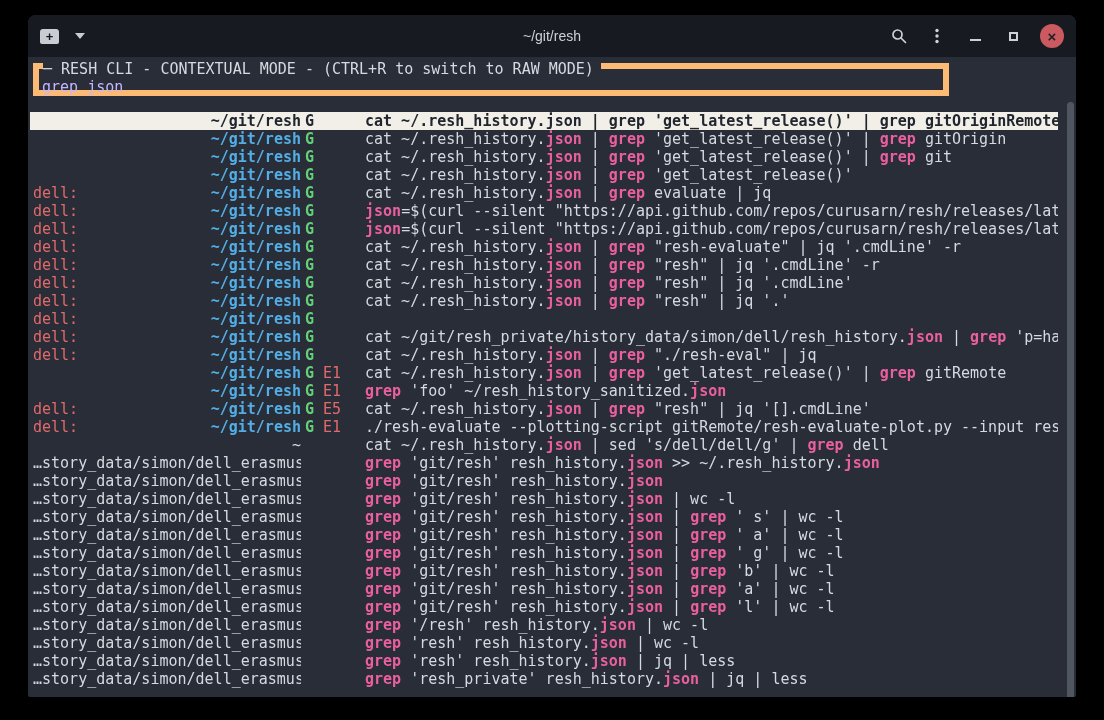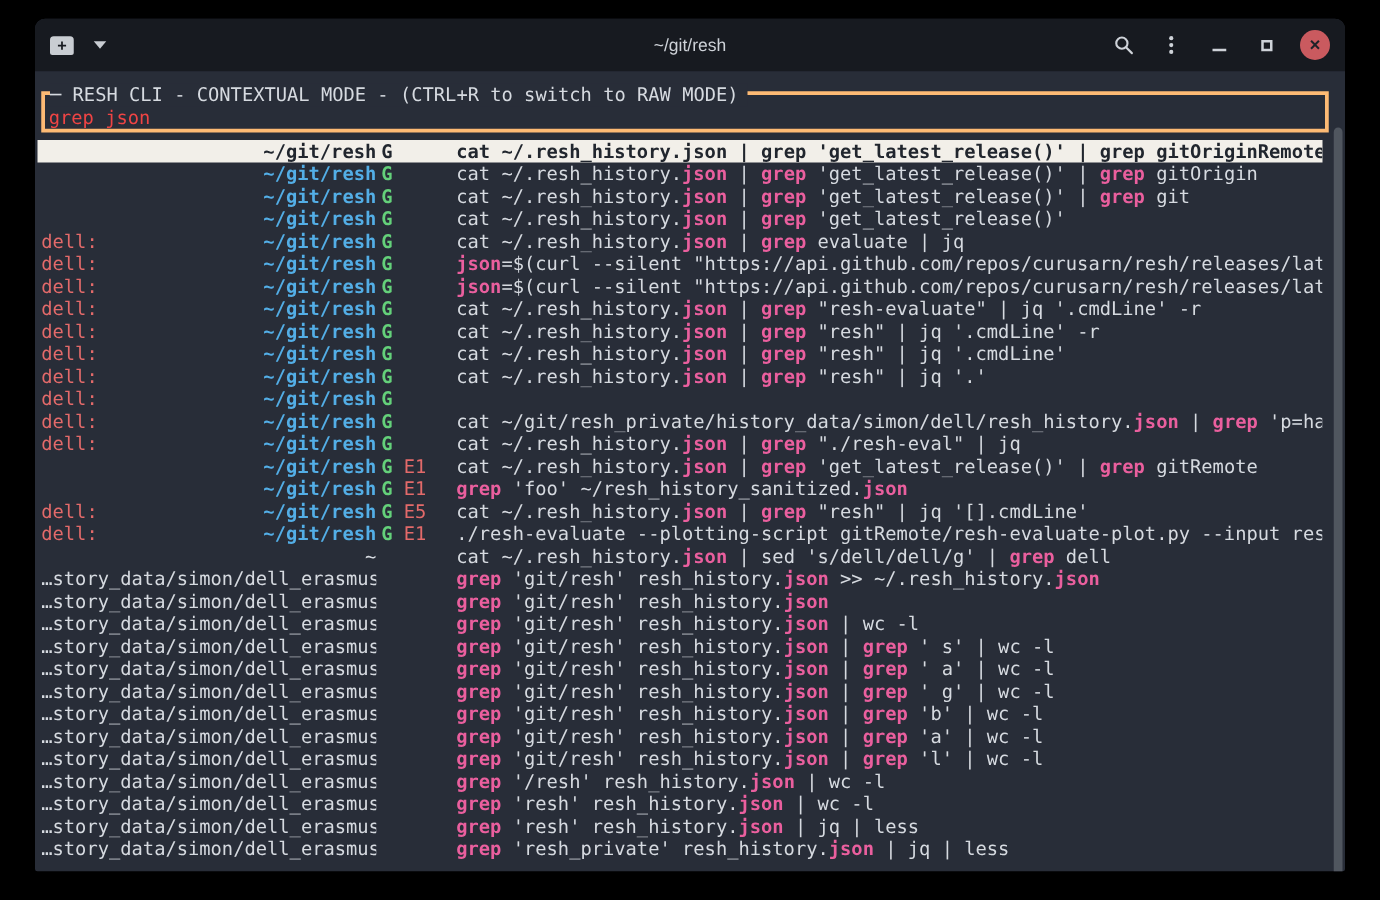--- a/index.html
+++ b/index.html
@@ -25,25 +25,25 @@
   .tb-icon { width:38px; height:30px; display:flex; align-items:center; justify-content:center;
              color:#ced2d8; cursor:pointer; }
   .minimize-glyph { display:block; width:11px; height:2px; background:#ced2d8; margin-top:8px; }
   .restore-glyph { display:block; width:9px; height:9px; border:2px solid #ced2d8; }
   .close-btn { width:24px; height:24px; border-radius:50%; background:#ca5a5f; color:#1e2228;
                display:flex; align-items:center; justify-content:center; font-size:15px;
                font-weight:bold; margin-left:8px; cursor:pointer; line-height:1; }
 
   
   .content { position:absolute; top:42px; left:0; right:0; bottom:0; font-size:15px; line-height:18px; }
-  .resh-box { position:absolute; top:16px; left:5px; width:1030px; height:33px;
-              border:3px solid #fdba74; }
+  .resh-box { position:absolute; top:6px; left:5px; width:916px; height:33px;
+              border:6px solid #fdba74; }
   .box-title { position:absolute; top:-9px; left:4px; padding-right:7px; height:18px;
                background:var(--bg,#282d38); color:#d6dae0; white-space:pre; }
-  .query-line { position:absolute; left:3px; top:9px; color:#ef4444; white-space:pre;
+  .query-line { position:absolute; left:3px; top:9px; color:#c4b5fd; white-space:pre;
                 background:transparent; border:none; outline:none;
                 font:inherit; width:1000px; }
 
   
   .rows { position:absolute; top:55px; left:2px; width:1028px; }
   .row { display:flex; height:18px; padding-left:3px; color:#d6dae0; white-space:pre;
          overflow:hidden; cursor:pointer; }
   .c-dir-region { width:268px; flex:none; display:flex; justify-content:space-between; overflow:hidden; }
   .c-host { color:var(--host,#e36a6a); }
   .c-dir { text-align:right; }

